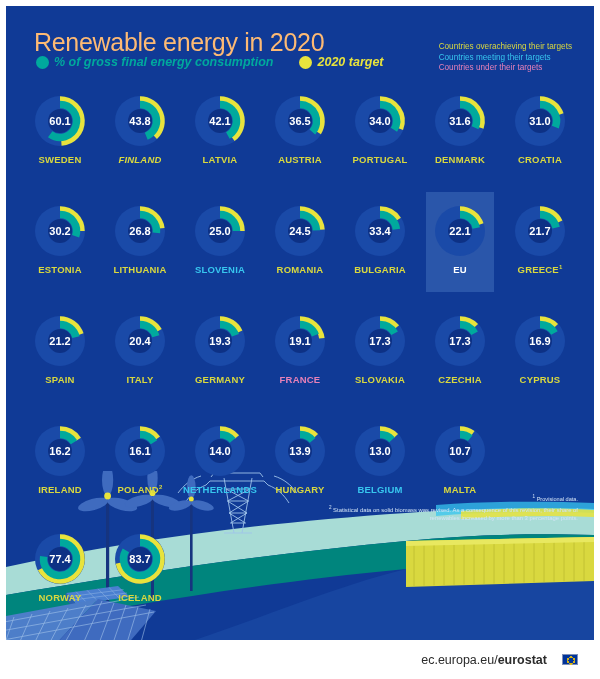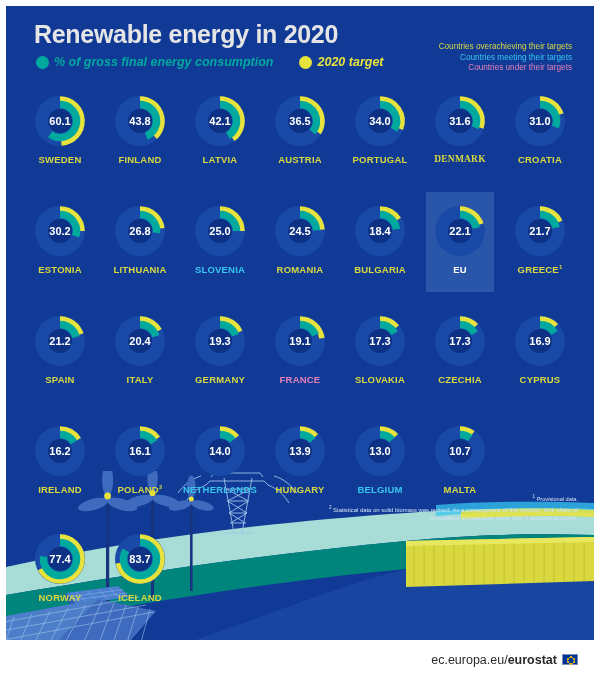--- a/index.html
+++ b/index.html
@@ -17,37 +17,37 @@
   }
   #canvas {
     position: relative;
     width: 588px; height: 640px;
     background: #103a96;
     overflow: hidden;
   }
 
   
   .title {
-    position: absolute; left: 28px; top: 14px;
-    font-size: 25px; font-weight: bold; color: #e5e5e5;
+    position: absolute; left: 28px; top: 22px;
+    font-size: 25px; font-weight: normal; color: #fdba74;
     letter-spacing: -0.3px;
   }
   .legend-left {
     position: absolute; left: 30px; top: 49px;
     display: flex; align-items: center; gap: 26px;
   }
   .leg-item { display: flex; align-items: center; gap: 5px; }
   .leg-dot { width: 13px; height: 13px; border-radius: 50%; display: block; }
   .leg-label {
     font-size: 12.5px; font-weight: bold; font-style: italic;
   }
 
   .legend-right {
     position: absolute; right: 22px; top: 36px;
-    text-align: right; line-height: 1.28;
+    text-align: left; line-height: 1.28;
   }
   .legend-right div { font-size: 8.2px; }
 
   
   .grid {
     position: absolute; left: 14px; top: 80px;
     width: 560px;
     display: grid;
     grid-template-columns: repeat(7, 80px);
     grid-auto-rows: 110px;
@@ -104,21 +104,21 @@
     display: grid; grid-template-columns: repeat(2, 80px);
     z-index: 5;
   }
 
   
   .footer {
     position: absolute; left: 0; bottom: 0;
     width: 600px; height: 39px;
     background: #ffffff;
     display: flex; align-items: center; justify-content: flex-end;
-    padding-right: 22px; gap: 5px;
+    padding-right: 22px; gap: 15px;
   }
   .footer .url { font-size: 12.5px; color: #2b2b2b; }
   .footer .url b { font-weight: bold; }
   .euflag {
     width: 16px; height: 11px; background: #003399;
     position: relative; border: 0.5px solid #7e90b8;
   }
   .euflag i {
     position: absolute; width: 1.6px; height: 1.6px;
     background: #ffcc00; border-radius: 50%;
@@ -246,21 +246,21 @@
         <div class="cell">
           <div class="gauge">
             <svg width="58" height="58" viewBox="0 0 58 58">
               <circle cx="29" cy="29" r="25" fill="#1a4aa8"></circle>
               <path d="M 29 7 A 22 22 0 0 1 44.06003633043115 45.03730980327105" stroke="#e8e33c" stroke-width="5.5" fill="none"></path>
               <path d="M 29 12.5 A 16.5 16.5 0 0 1 35.26635507610972 44.263773912768556" stroke="#00a99d" stroke-width="7.5" fill="none"></path>
               <circle cx="29" cy="29" r="12" fill="#0d3185"></circle>
             </svg>
             <div class="val">43.8</div>
           </div>
-          <div class="cname" style="color: rgb(217, 216, 63);">FINLAND</div>
+          <div class="cname" style="color: rgb(217, 216, 63); font-style: italic;">FINLAND</div>
         </div>
         <div class="cell">
           <div class="gauge">
             <svg width="58" height="58" viewBox="0 0 58 58">
               <circle cx="29" cy="29" r="25" fill="#1a4aa8"></circle>
               <path d="M 29 7 A 22 22 0 0 1 41.93127555043441 46.798373876248846" stroke="#e8e33c" stroke-width="5.5" fill="none"></path>
               <path d="M 29 12.5 A 16.5 16.5 0 0 1 36.857930360520996 43.50871911814418" stroke="#00a99d" stroke-width="7.5" fill="none"></path>
               <circle cx="29" cy="29" r="12" fill="#0d3185"></circle>
             </svg>
             <div class="val">42.1</div>
@@ -294,21 +294,21 @@
         <div class="cell">
           <div class="gauge">
             <svg width="58" height="58" viewBox="0 0 58 58">
               <circle cx="29" cy="29" r="25" fill="#1a4aa8"></circle>
               <path d="M 29 7 A 22 22 0 0 1 49.92324335849338 35.798373876248846" stroke="#e8e33c" stroke-width="5.5" fill="none"></path>
               <path d="M 29 12.5 A 16.5 16.5 0 0 1 44.101479348245135 35.64795618927543" stroke="#00a99d" stroke-width="7.5" fill="none"></path>
               <circle cx="29" cy="29" r="12" fill="#0d3185"></circle>
             </svg>
             <div class="val">31.6</div>
           </div>
-          <div class="cname" style="color: rgb(217, 216, 63); font-family: Liberation Serif, serif;">DENMARK</div>
+          <div class="cname" style="color: rgb(217, 216, 63);">DENMARK</div>
         </div>
         <div class="cell">
           <div class="gauge">
             <svg width="58" height="58" viewBox="0 0 58 58">
               <circle cx="29" cy="29" r="25" fill="#1a4aa8"></circle>
               <path d="M 29 7 A 22 22 0 0 1 49.92324335849338 22.201626123751158" stroke="#e8e33c" stroke-width="5.5" fill="none"></path>
               <path d="M 29 12.5 A 16.5 16.5 0 0 1 44.34131201715615 35.074055119297185" stroke="#00a99d" stroke-width="7.5" fill="none"></path>
               <circle cx="29" cy="29" r="12" fill="#0d3185"></circle>
             </svg>
             <div class="val">31.0</div>
@@ -364,21 +364,21 @@
           <div class="cname" style="color: rgb(217, 216, 63);">ROMANIA</div>
         </div>
         <div class="cell">
           <div class="gauge">
             <svg width="58" height="58" viewBox="0 0 58 58">
               <circle cx="29" cy="29" r="25" fill="#1a4aa8"></circle>
               <path d="M 29 7 A 22 22 0 0 1 47.57521436104433 17.211810510462076" stroke="#e8e33c" stroke-width="5.5" fill="none"></path>
               <path d="M 29 12.5 A 16.5 16.5 0 0 1 45.40596304155048 27.24091595445821" stroke="#00a99d" stroke-width="7.5" fill="none"></path>
               <circle cx="29" cy="29" r="12" fill="#0d3185"></circle>
             </svg>
-            <div class="val">18.4</div>
+            <div class="val">33.4</div>
           </div>
           <div class="cname" style="color: rgb(217, 216, 63);">BULGARIA</div>
         </div>
         <div class="cell highlight">
           <div class="gauge">
             <svg width="58" height="58" viewBox="0 0 58 58">
               <circle cx="29" cy="29" r="25" fill="#1a4aa8"></circle>
               <path d="M 29 7 A 22 22 0 0 1 49.92324335849338 22.201626123751158" stroke="#e8e33c" stroke-width="5.5" fill="none"></path>
               <path d="M 29 12.5 A 16.5 16.5 0 0 1 45.226845882422936 26.010104900152236" stroke="#00a99d" stroke-width="7.5" fill="none"></path>
               <circle cx="29" cy="29" r="12" fill="#0d3185"></circle>

